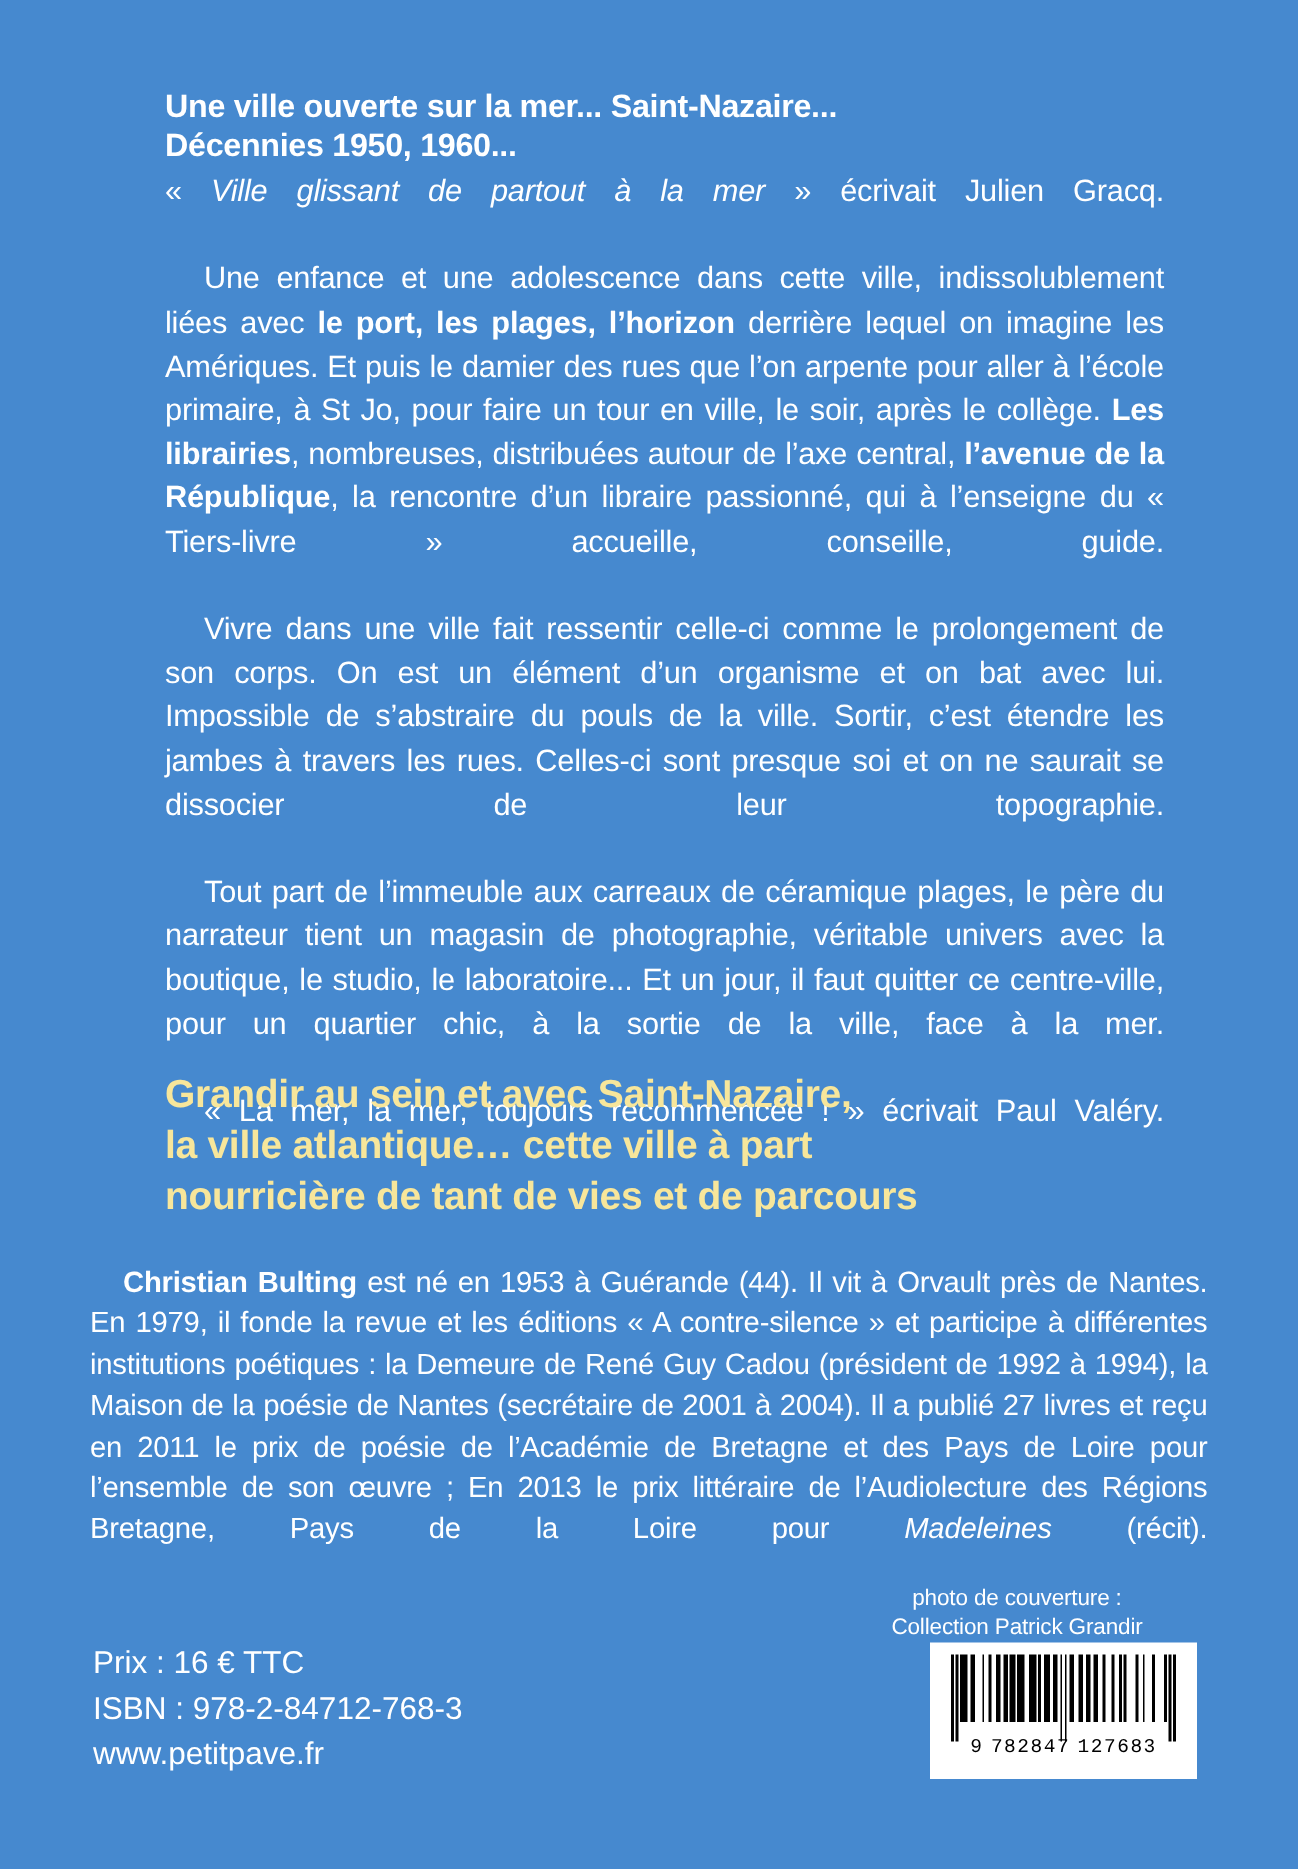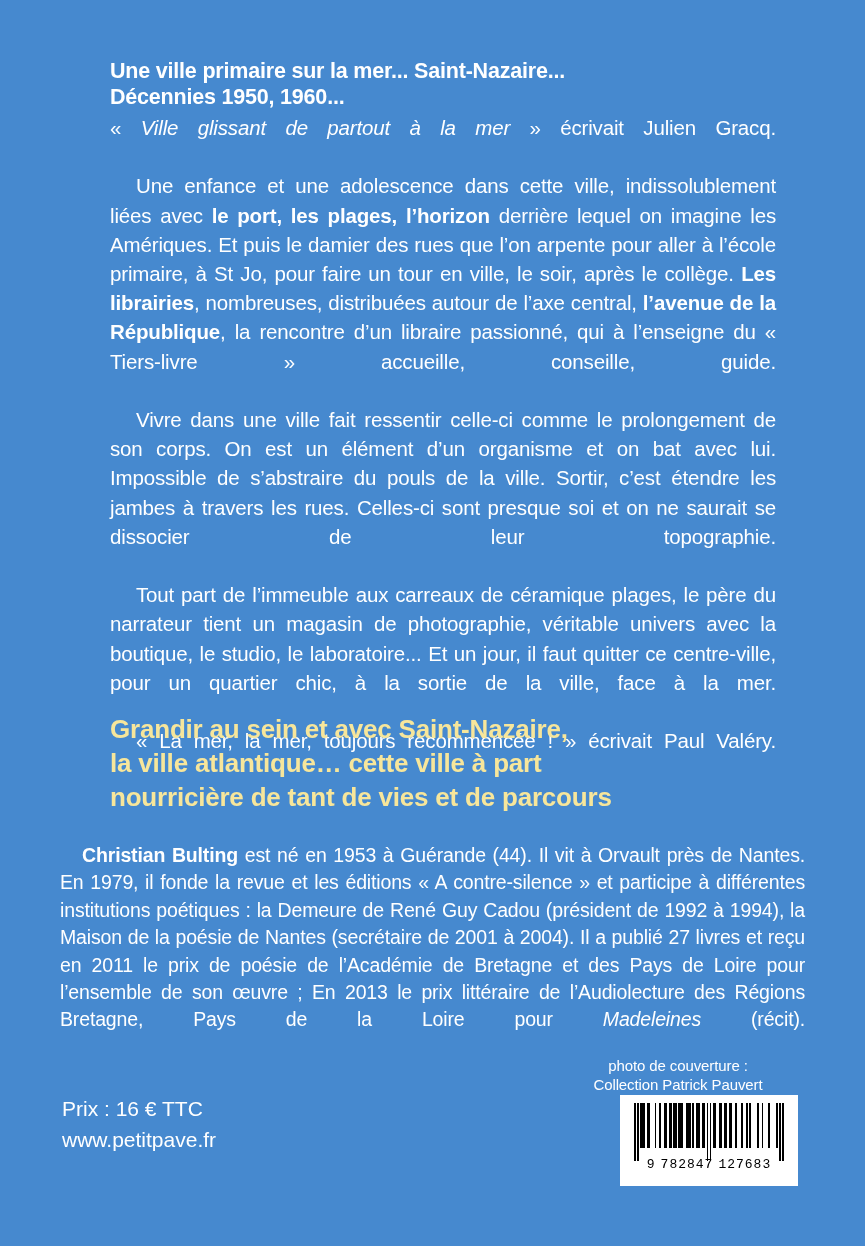--- a/index.html
+++ b/index.html
@@ -167,21 +167,21 @@
   }
   .barcode-digits .lead { margin-right: 5px; }
   .barcode-digits .grp { margin-right: 5px; }
 </style>
 </head>
 <body>
 
 <div id="cover">
 
   <div class="headline">
-    <span class="hl-line">Une ville primaire sur la mer... Saint-Nazaire...</span>
+    <span class="hl-line">Une ville ouverte sur la mer... Saint-Nazaire...</span>
     <span class="hl-line">Décennies 1950, 1960...</span>
   </div>
 
   <div class="blurb">
 
     <p class="noindent"><span>« </span><i>Ville glissant de partout à la mer</i><span> » écrivait Julien Gracq.</span></p>
 
     <p><span>Une enfance et une adolescence dans cette ville, indissolublement liées avec </span><b>le port, les plages, l’horizon</b><span> derrière lequel on imagine les Amériques. Et puis le damier des rues que l’on arpente pour aller à l’école primaire, à St Jo, pour faire un tour en ville, le soir, après le collège. </span><b>Les librairies</b><span>, nombreuses, distribuées autour de l’axe central, </span><b>l’avenue de la République</b><span>, la rencontre d’un libraire passionné, qui à l’enseigne du « Tiers-livre » accueille, conseille, guide.</span></p>
 
     <p>Vivre dans une ville fait ressentir celle-ci comme le prolongement de son corps. On est un élément d’un organisme et on bat avec lui. Impossible de s’abstraire du pouls de la ville. Sortir, c’est étendre les jambes à travers les rues. Celles-ci sont presque soi et on ne saurait se dissocier de leur topographie.</p>
@@ -196,26 +196,27 @@
     <span class="pq-line">la ville atlantique… cette ville à part</span>
     <span class="pq-line">nourricière de tant de vies et de parcours</span>
   </div>
 
   <div class="bio">
     <p><b>Christian Bulting</b><span> est né en 1953 à Guérande (44). Il vit à Orvault près de Nantes. En 1979, il fonde la revue et les éditions « A contre-silence » et participe à  différentes institutions poétiques : la Demeure de René Guy Cadou (président de 1992 à 1994), la Maison de la poésie de Nantes (secrétaire de 2001 à 2004). Il a publié 27 livres et reçu en 2011 le prix de poésie de l’Académie de Bretagne et des Pays de Loire pour l’ensemble de son œuvre ; En 2013 le prix littéraire de l’Audiolecture des Régions Bretagne, Pays de la Loire pour </span><i>Madeleines</i><span> (récit).</span></p>
   </div>
 
   <div class="footer-left">
     <span class="fl-line">Prix : 16 € TTC</span>
+    <span class="fl-line">ISBN : 978-2-84712-768-3</span>
     <span class="fl-line">www.petitpave.fr</span>
   </div>
 
   <div class="photo-credit">
     <span class="pc-line">photo de couverture :</span>
-    <span class="pc-line">Collection Patrick Pauvert</span>
+    <span class="pc-line">Collection Patrick Grandir</span>
   </div>
 
   <div class="barcode-box">
     <div class="barcode-inner" id="barcode-bars">
         <span class="bar" style="width: 1.05263%; flex: 0 0 auto;"></span>
         <span style="width: 1.05263%; flex: 0 0 auto; background: transparent; display: block;"></span>
         <span class="bar" style="width: 1.05263%; flex: 0 0 auto;"></span>
         <span style="width: 1.05263%; flex: 0 0 auto; background: transparent; display: block;"></span>
         <span class="bar short" style="width: 3.15789%; flex: 0 0 auto;"></span>
         <span style="width: 1.05263%; flex: 0 0 auto; background: transparent; display: block;"></span>

